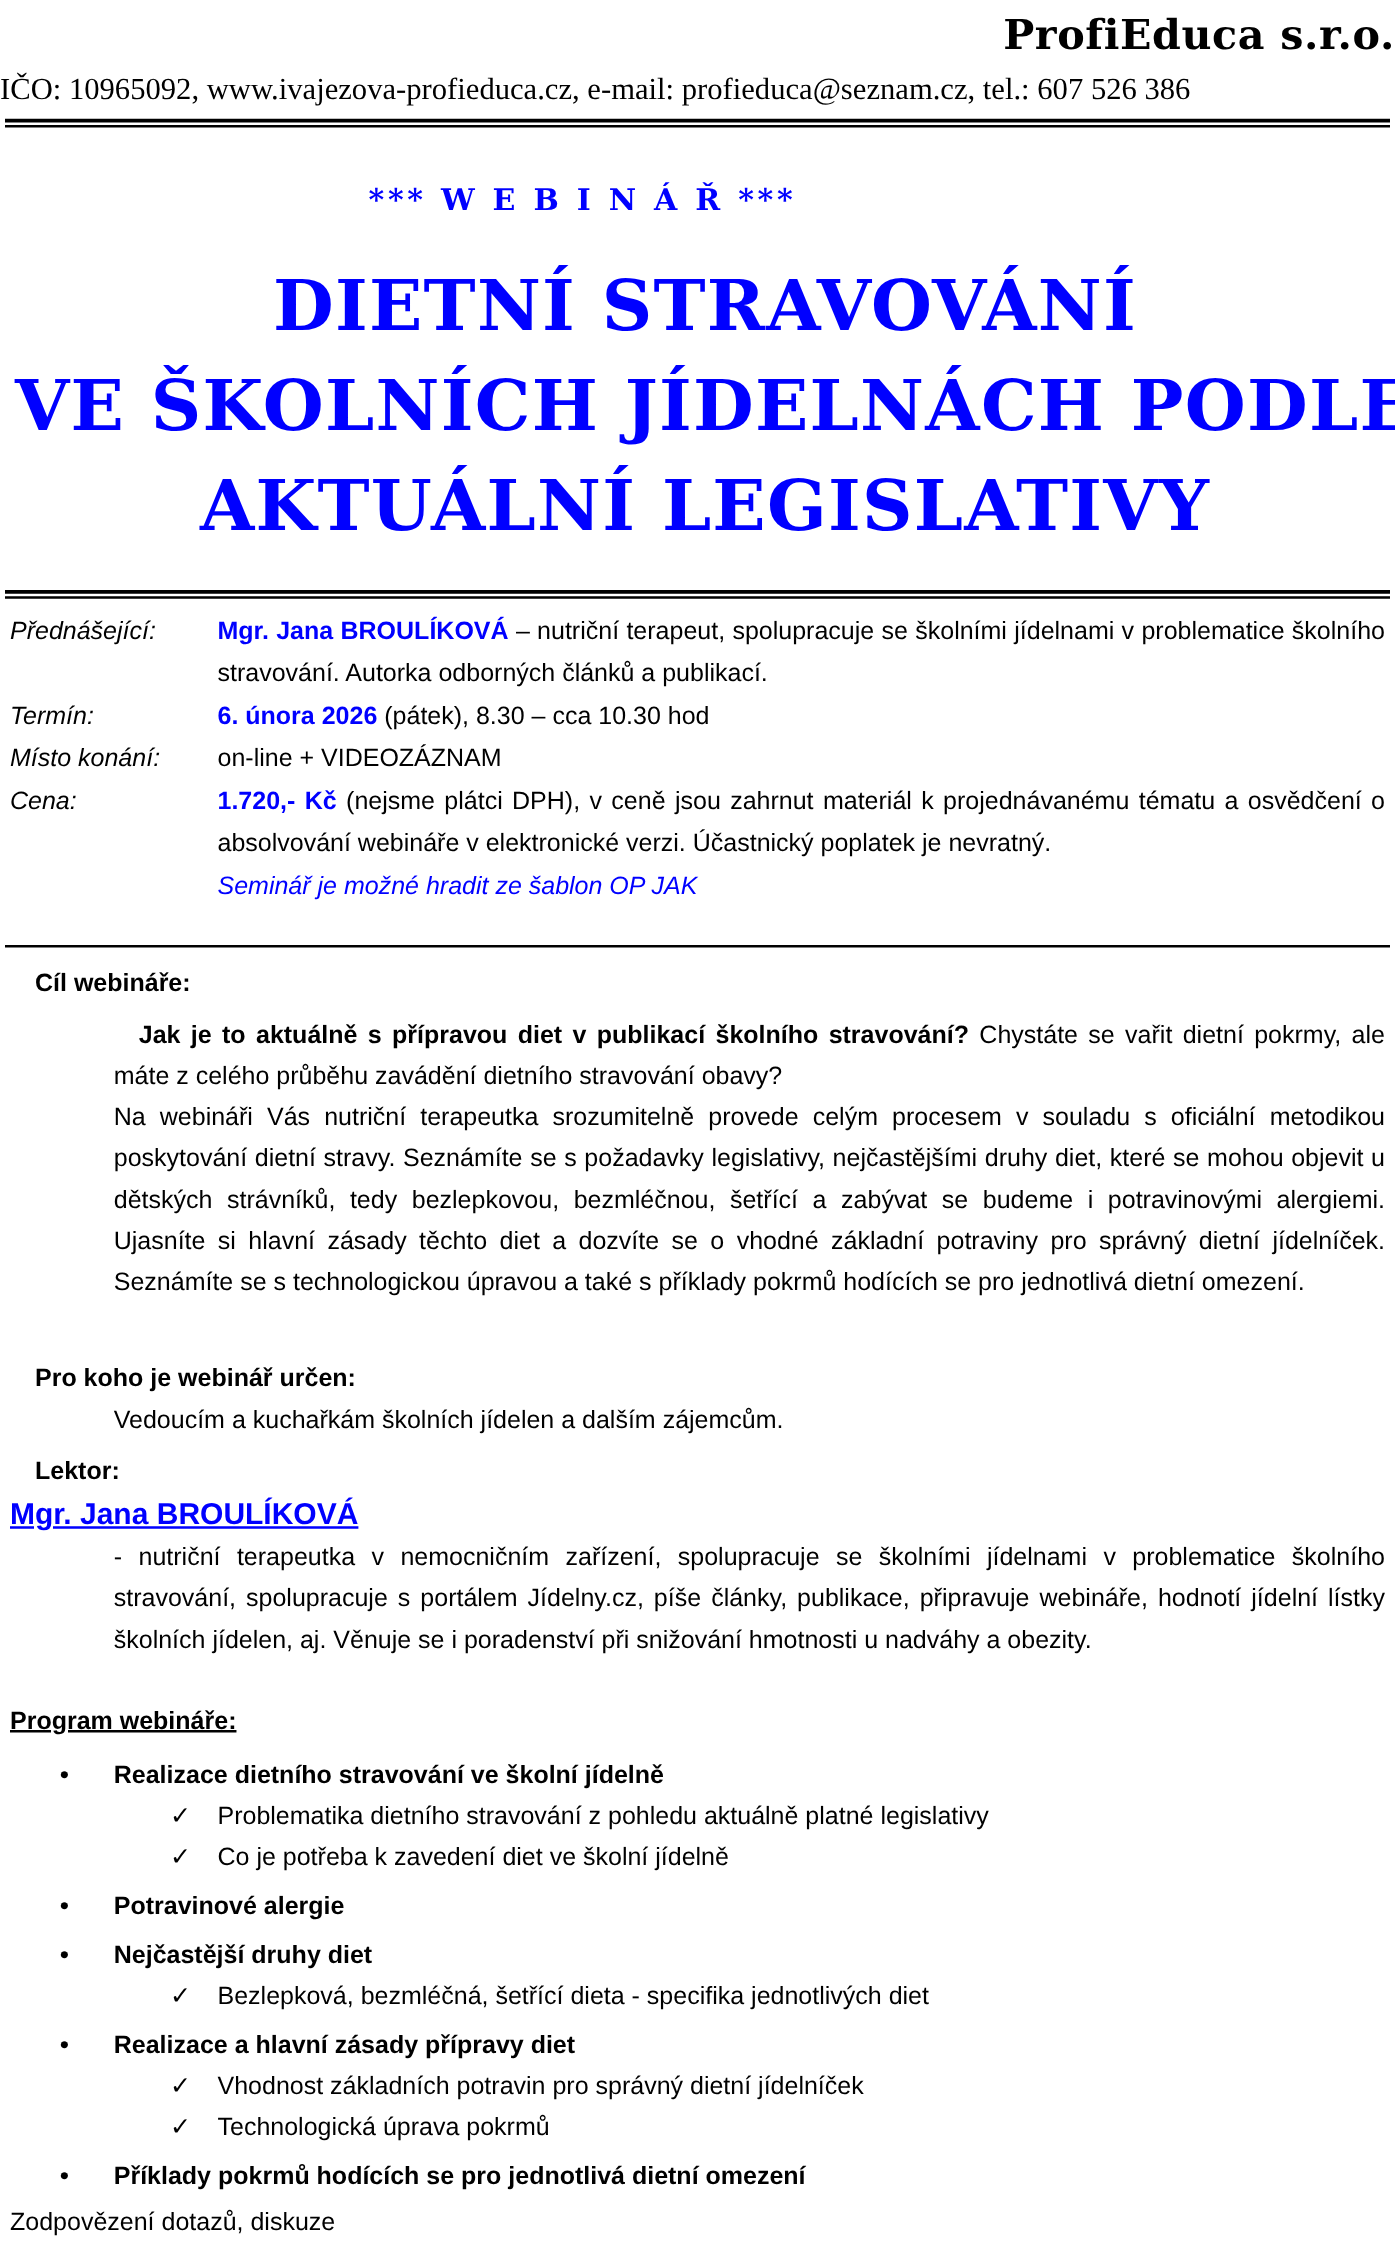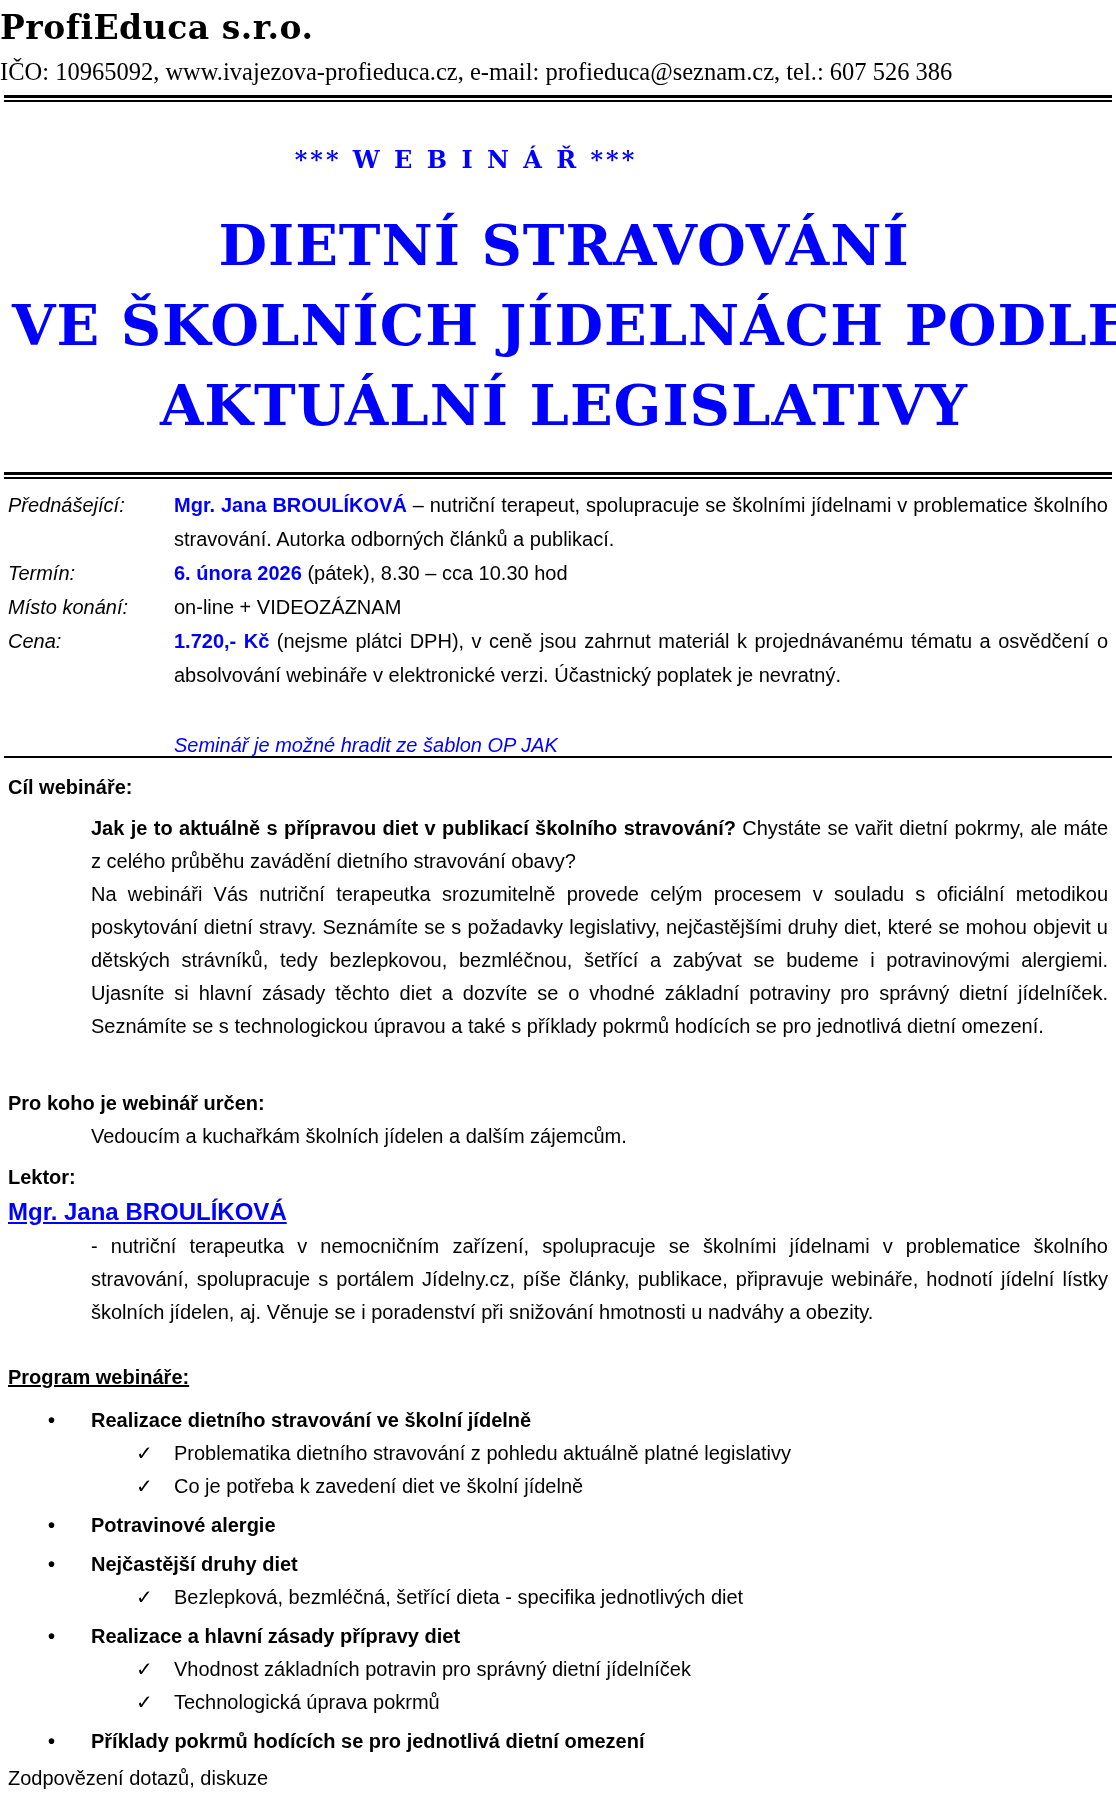--- a/index.html
+++ b/index.html
@@ -2,21 +2,21 @@
 <html><head>
   <meta charset="utf-8">
   <style>
     html, body { margin: 0; padding: 0; background: #ffffff; }
     body {
       width: 1116px; height: 1800px; position: relative; overflow: hidden;
       font-family: "Liberation Sans", sans-serif; color: #000;
     }
     .page { position: absolute; left: 0; top: 0; width: 1116px; }
     .company {
-      position: absolute; top: 8px; left: 0; width: 1116px; text-align: left;
+      position: absolute; top: 8px; left: 0; width: 1116px; text-align: right;
       font-family: "DejaVu Serif", serif; font-weight: bold; font-size: 33px; letter-spacing: 0.5px;
     }
     .contact {
       position: absolute; top: 58px; left: 0; width: 884px; text-align: center;
       font-family: "Liberation Serif", serif; font-size: 24.5px; white-space: nowrap;
     }
     .double-rule { position: absolute; left: 4px; width: 1108px; height: 8px; }
     .double-rule .l1 { position: absolute; top: 0; left: 0; right: 0; height: 3px; background: #000; }
     .double-rule .l2 { position: absolute; top: 5px; left: 0; right: 0; height: 2px; background: #000; }
     .single-rule { position: absolute; left: 4px; width: 1108px; height: 2px; background: #000; }
@@ -31,24 +31,24 @@
       font-family: "DejaVu Serif", serif; font-weight: bold; color: #0000ff;
       font-size: 56px; line-height: 80px; letter-spacing: 1px;
     }
     .title div { white-space: nowrap; margin-left: 12px; }
 
     .info { position: absolute; left: 8px; width: 1100px; font-size: 20px; line-height: 34px; }
     .info .row { position: relative; }
     .info .lbl { position: absolute; left: 0; font-style: italic; }
     .info .val { margin-left: 166px; display: block; text-align: justify; }
     .blue-b { color: #0000ff; font-weight: bold; }
-    .blue-i { color: #0000ff; font-style: italic; margin-top: 36px; }
+    .blue-i { color: #0000ff; font-style: italic; }
 
     .section { position: absolute; left: 8px; width: 1100px; font-size: 20px; line-height: 33px; }
-    .h { font-weight: bold; }
+    .h { font-weight: bold; margin-left: 20px; }
     .indent { margin-left: 83px; text-align: justify; }
     .lektor-link { color: #0000ff; font-weight: bold; font-size: 24px; text-decoration: underline; line-height: 36px; }
     .prog-head { font-weight: bold; text-decoration: underline; }
     ul.prog { list-style: none; margin: 0; padding: 0; }
     .bullet-item { position: relative; padding-left: 83px; font-weight: bold; line-height: 33px; }
     .bullet-item .dot { position: absolute; left: 40px; top: 0; font-weight: bold; }
     .sub-item { position: relative; padding-left: 166px; line-height: 33px; font-weight: normal; }
     .sub-item .chk { position: absolute; left: 128px; top: 0; }
   </style>
 </head>

